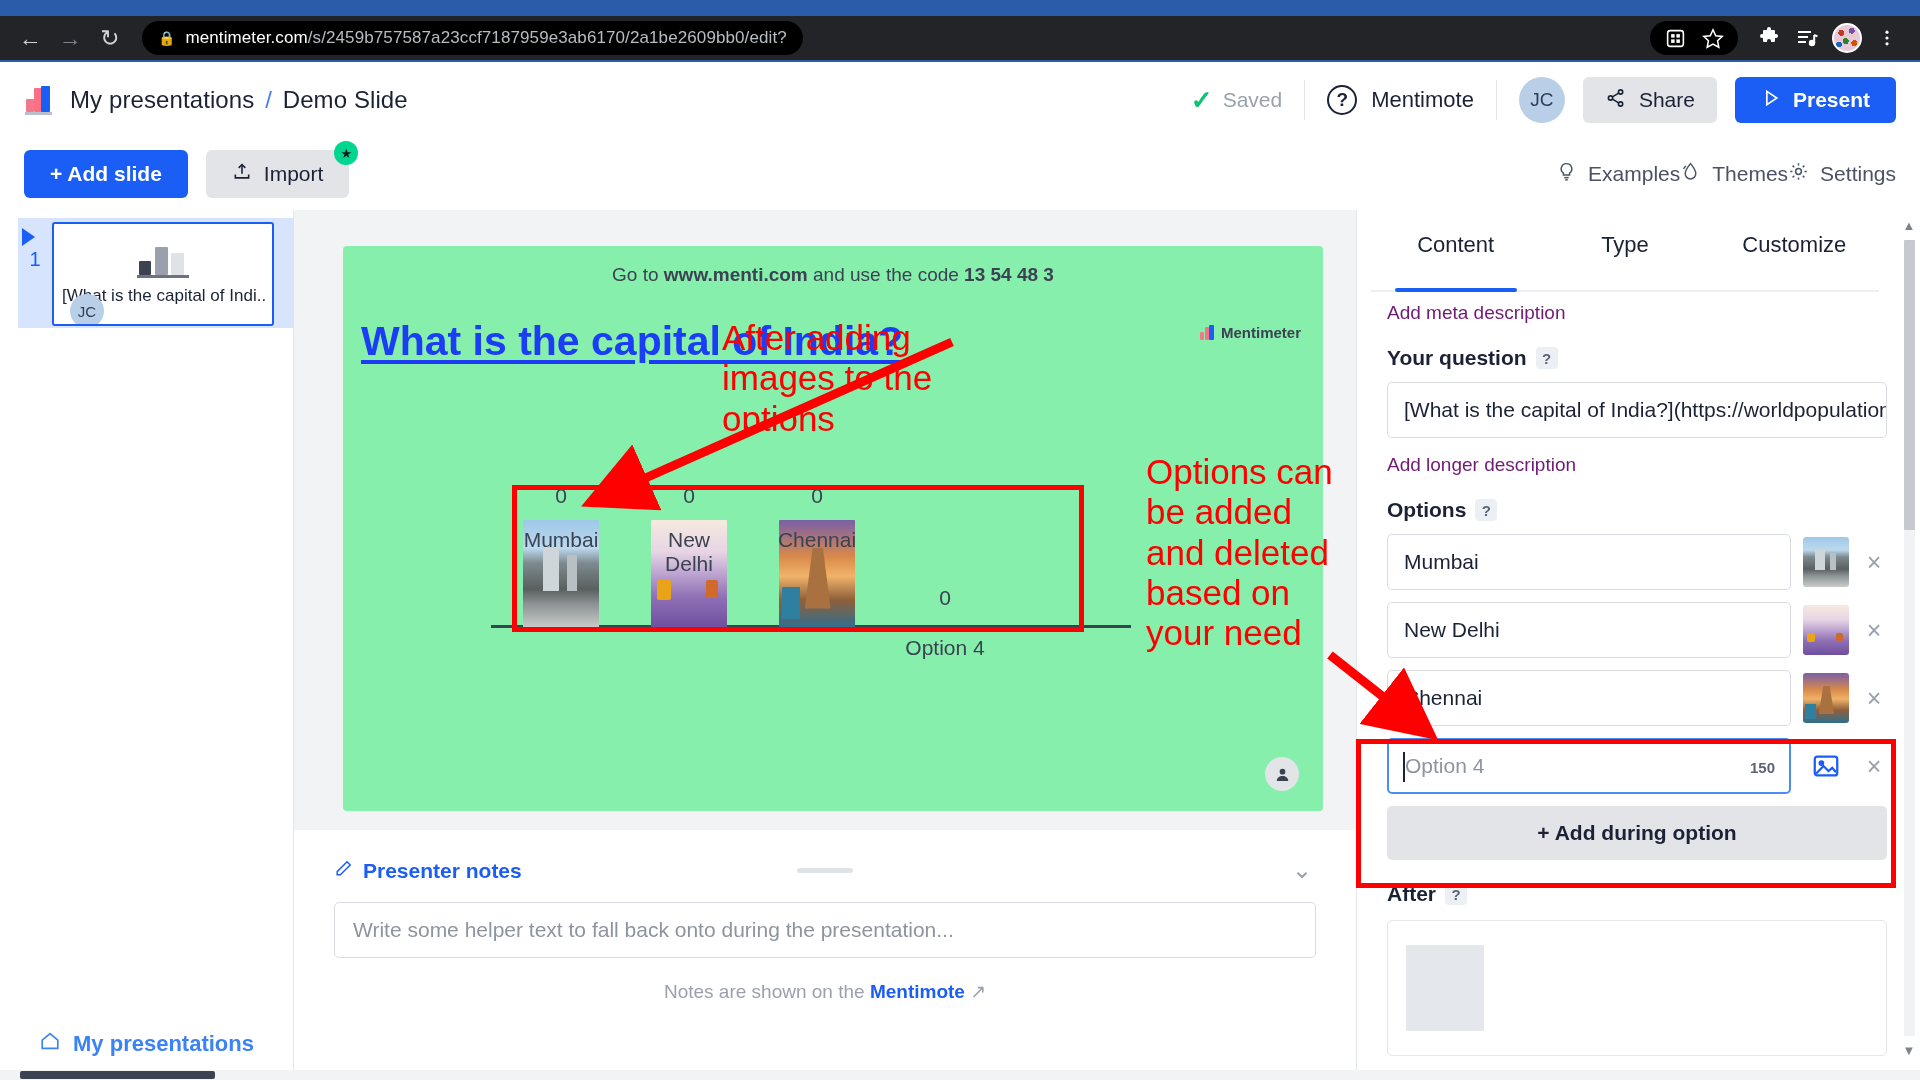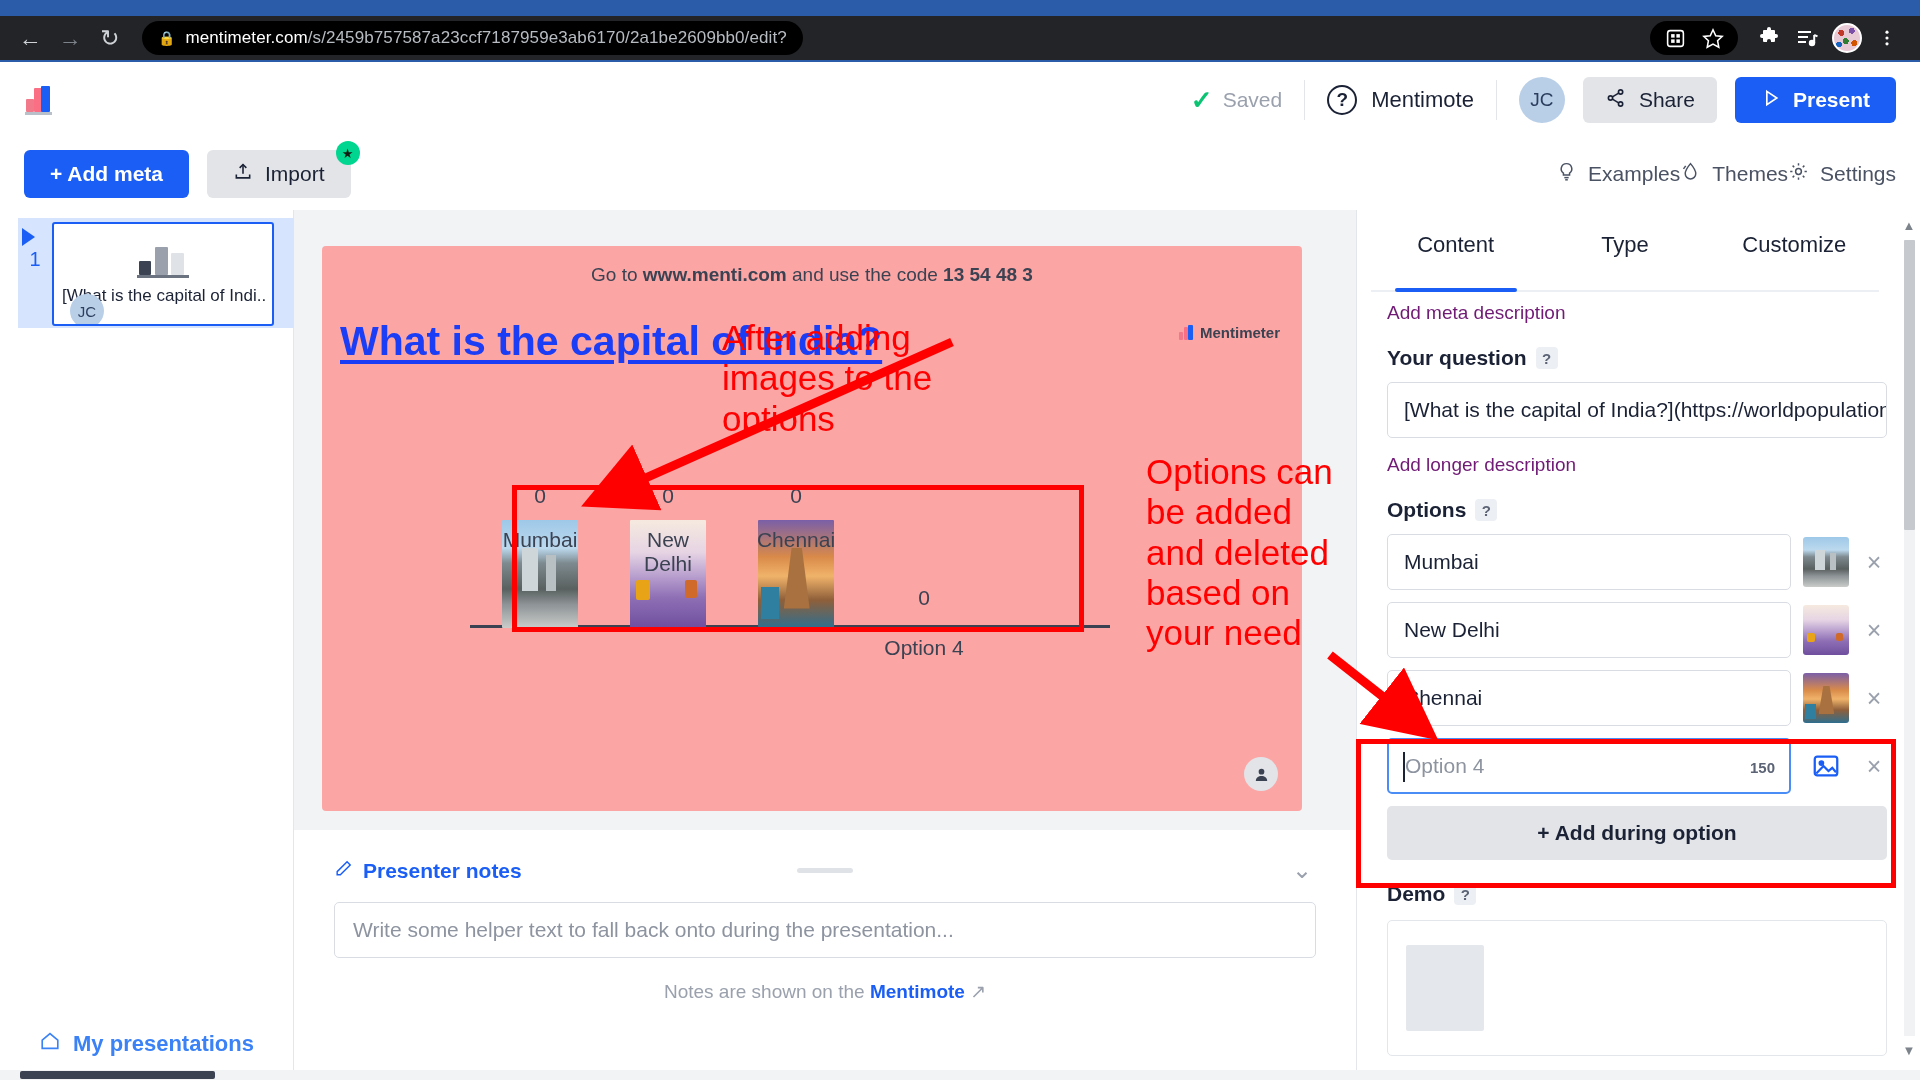--- a/index.html
+++ b/index.html
@@ -156,22 +156,22 @@
     border-radius: 50%; background: #b9cfe8; color: #2c3e5d;
     display: flex; align-items: center; justify-content: center; font-size: 15px;
   }
 
   
   .canvas-area {
     position: absolute; top: 210px; left: 294px; width: 1062px; height: 870px;
     background: #f1f3f5;
   }
   .slide-card {
-    position: absolute; top: 36px; left: 28px; width: 980px; height: 565px;
-    background: #fca5a5; border-radius: 4px;
+    position: absolute; top: 36px; left: 49px; width: 980px; height: 565px;
+    background: #86efac; border-radius: 4px;
   }
   .menti-code {
     position: absolute; top: 18px; left: 0; width: 980px; text-align: center;
     font-size: 19px; color: #3b4252;
   }
   .menti-code b { font-weight: 700; }
   .slide-title {
     position: absolute; top: 72px; left: 18px;
     font-size: 41px; font-weight: 700; color: #1a3df5;
     text-decoration: underline; text-underline-offset: 5px;
@@ -430,20 +430,25 @@
     </div>
   </div>
 </div>
 
 <div class="app-header">
   <div class="menti-logo">
     <span class="b1"></span>
       <span class="b2"></span>
       <span class="b3"></span>
       <span class="base"></span>
+  </div>
+  <div class="crumb">
+    <span>My presentations</span>
+    <span class="sep">/</span>
+    <span class="cur">Demo Slide</span>
   </div>
   <div class="hdr-right">
     <div class="saved">
       <span class="check">✓</span>
       <span>Saved</span>
     </div>
     <div class="vdiv"></div>
     <div class="mentimote">
       <span class="qmark">?</span>
       <span>Mentimote</span>
@@ -467,21 +472,21 @@
         <svg width="20" height="20" viewBox="0 0 24 24" fill="none" stroke="#fff" stroke-width="2">
             <polygon points="7,4 19,12 7,20"></polygon>
           </svg>
       </span>
       <span>Present</span>
     </div>
   </div>
 </div>
 
 <div class="toolbar">
-  <div class="btn-add">+ Add meta</div>
+  <div class="btn-add">+ Add slide</div>
   <div class="btn-import">
     <span>
       <svg width="20" height="20" viewBox="0 0 24 24" fill="none" stroke="#1b2235" stroke-width="1.9">
           <path d="M12 3 L12 14"></path>
           <path d="M8 7 L12 3 L16 7"></path>
           <path d="M4 15 V19 H20 V15"></path>
         </svg>
     </span>
     <span>Import</span>
     <span class="star-badge">★</span>
@@ -661,21 +666,21 @@
             <circle cx="8.3" cy="9.6" r="1.4" fill="#1a5ef5"></circle>
             <path d="M4.2 18 L10 12 L14 16 L17 13.5 L20 17"></path>
           </svg>
       </div>
       <div class="opt-x">×</div>
     </div>
 
     <div class="btn-add-opt">+ Add during option</div>
 
     <div class="field-label">
-      <span>Demo</span>
+      <span>After</span>
       <span class="help-chip">?</span>
     </div>
 
     <div class="dropzone">
       <div class="dz-thumb"></div>
     </div>
   </div>
 
   <div class="panel-scroll">
     <div class="ps-arrow">▲</div>

